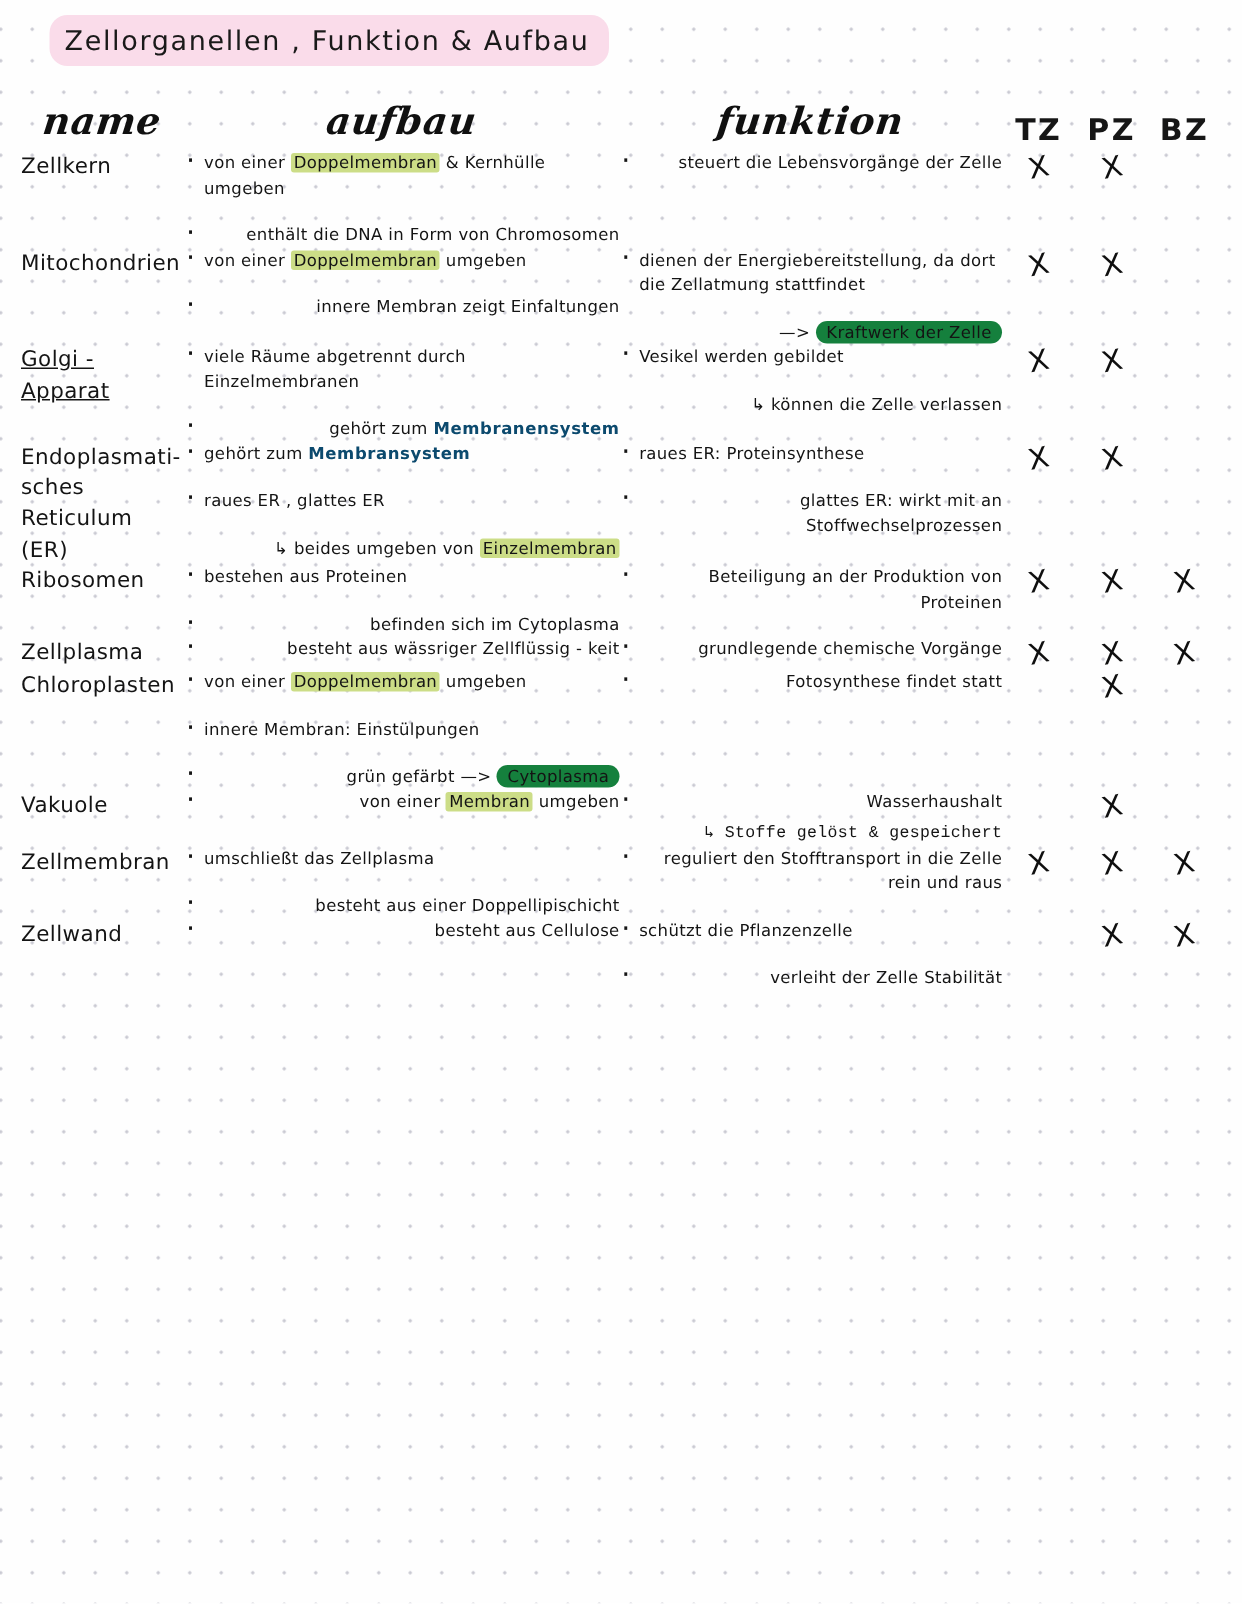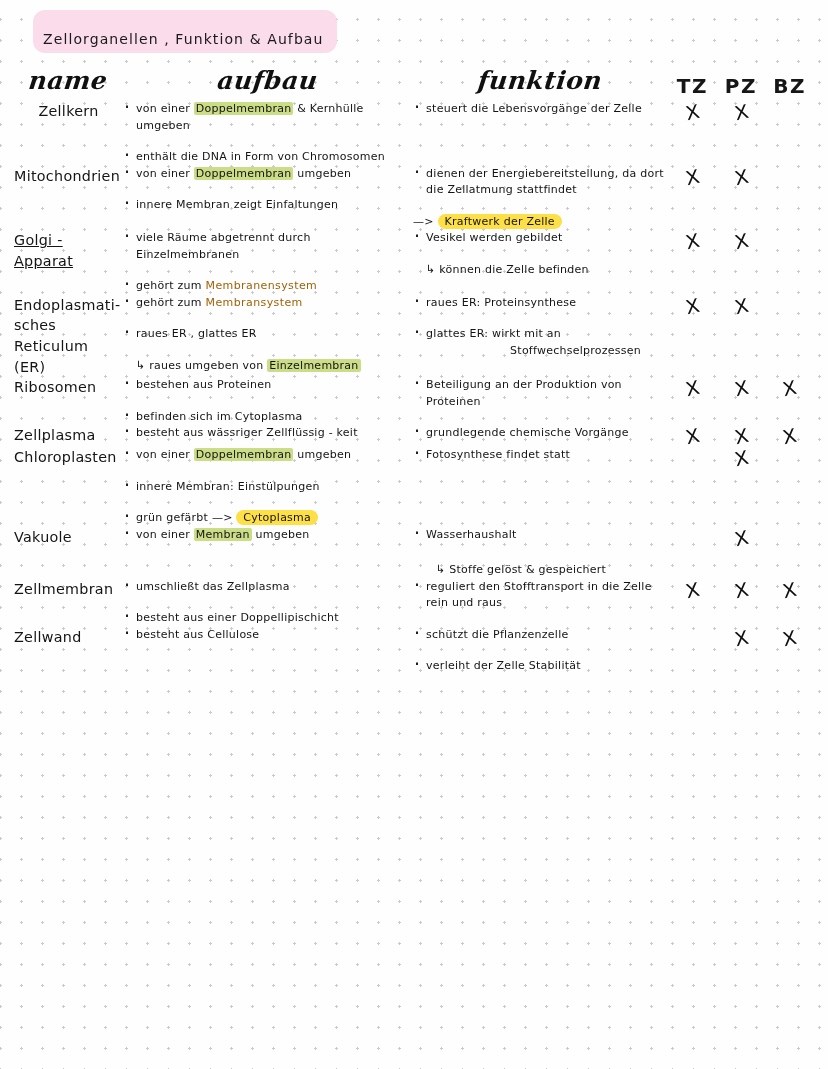--- a/index.html
+++ b/index.html
@@ -27,24 +27,24 @@
 
   
   #title-wrap {
     position: absolute;
     top: 10px;
     left: 33px;
   }
   #title {
     display: inline-block;
     font-family: "DejaVu Sans", sans-serif;
-    font-size: 14px;
+    font-size: 18px;
     letter-spacing: 1.1px;
     color: #1a1a1a;
-    padding: 21px 13px 6px 10px;
+    padding: 7px 13px 6px 10px;
     border-radius: 12px;
     white-space: pre;
   }
 
   
   #table {
     position: absolute;
     left: 14px;
     top: 60px;
     width: 800px;
@@ -124,62 +124,63 @@
   ul.pts {
     list-style: none;
     margin: 0;
     padding: 0;
   }
   ul.pts > li {
     position: relative;
     padding-left: 13px;
     margin-bottom: 15px;
   }
-  ul.pts > li:last-child { margin-bottom: 0; }
+  ul.pts > li:last-child { margin-bottom: 0; text-align: right; }
   ul.pts > li.bullet::before {
     content: "\00B7";
     position: absolute;
     left: 1px;
     top: -3px;
     font-size: 19px;
     line-height: 1;
     color: #161616;
   }
   ul.pts > li.nobullet { padding-left: 13px; }
   ul.pts > li.arrow { padding-left: 0; }
 
   .sub {
     display: block;
     padding-left: 10px;
-    margin-top: 19px;
+    margin-top: 5px;
     letter-spacing: 0.25px;
+    font-family: Liberation Mono, monospace;
   }
   .indent-right {
     display: block;
     padding-left: 84px;
   }
 
   
   .hl-green {
     background: #ccdd87;
     border-radius: 2px;
     padding: 0 2px;
     box-decoration-break: clone;
     -webkit-box-decoration-break: clone;
   }
   .hl-pink {
-    background: #fde047;
+    background: #15803d;
     border-radius: 9px;
     padding: 1px 7px;
     box-decoration-break: clone;
     -webkit-box-decoration-break: clone;
   }
   .ink-purple {
-    color: #a16207;
-    font-weight: 400;
+    color: #0c4a6e;
+    font-weight: 700;
     letter-spacing: 0.4px;
   }
 
   .xmark {
     font-family: "DejaVu Sans", sans-serif;
     font-size: 19px;
     color: #0f0f0f;
     display: inline-block;
     transform: rotate(-12deg) scaleX(1.05);
     font-weight: 500;
@@ -221,21 +222,21 @@
       <th class="vline-thin">
         <span class="hdr-plain">PZ</span>
       </th>
       <th class="vline-thin">
         <span class="hdr-plain">BZ</span>
       </th>
     </tr>
   </thead>
   <tbody id="tbody">
       <tr>
-        <td class="cell-name" style="white-space: pre-line; text-align: center;">Zellkern</td>
+        <td class="cell-name" style="white-space: pre-line;">Zellkern</td>
         <td class="cell-body vline">
           <ul class="pts">
             <li class="pts-item bullet"><span>von einer </span><span class="hl-green">Doppelmembran</span><span> &amp; Kernhülle umgeben</span></li>
             <li class="pts-item bullet"><span>enthält die DNA in Form von Chromosomen</span></li>
           </ul>
         </td>
         <td class="cell-body vline">
           <ul class="pts">
             <li class="pts-item bullet"><span>steuert die Lebensvorgänge der Zelle</span></li>
           </ul>
@@ -266,36 +267,36 @@
         <td class="cell-name" style="white-space: pre-line; text-decoration: underline;">Golgi - Apparat</td>
         <td class="cell-body vline">
           <ul class="pts">
             <li class="pts-item bullet"><span>viele Räume abgetrennt durch Einzelmembranen</span></li>
             <li class="pts-item bullet"><span>gehört zum   </span><span class="ink-purple">Membranensystem</span></li>
           </ul>
         </td>
         <td class="cell-body vline">
           <ul class="pts">
             <li class="pts-item bullet"><span>Vesikel werden gebildet</span></li>
-            <li class="pts-item nobullet"><span>↳ können die Zelle befinden</span></li>
+            <li class="pts-item nobullet"><span>↳ können die Zelle verlassen</span></li>
           </ul>
         </td>
         <td class="cell-mark vline-thin"><span class="xmark">X</span></td>
         <td class="cell-mark vline-thin"><span class="xmark">X</span></td>
         <td class="cell-mark vline-thin"><span class="xmark blank"></span></td>
       </tr>
       <tr>
         <td class="cell-name" style="white-space: pre-line;">Endoplasmati-
 sches
 Reticulum (ER)</td>
         <td class="cell-body vline">
           <ul class="pts">
             <li class="pts-item bullet"><span>gehört zum   </span><span class="ink-purple">Membransystem</span></li>
             <li class="pts-item bullet"><span>raues ER , glattes ER</span></li>
-            <li class="pts-item nobullet"><span>↳ raues umgeben von </span><span class="hl-green">Einzelmembran</span></li>
+            <li class="pts-item nobullet"><span>↳ beides umgeben von </span><span class="hl-green">Einzelmembran</span></li>
           </ul>
         </td>
         <td class="cell-body vline">
           <ul class="pts">
             <li class="pts-item bullet"><span>raues ER:  Proteinsynthese</span></li>
             <li class="pts-item bullet"><span>glattes ER:  wirkt mit an</span><span class="indent-right">Stoffwechselprozessen</span></li>
           </ul>
         </td>
         <td class="cell-mark vline-thin"><span class="xmark">X</span></td>
         <td class="cell-mark vline-thin"><span class="xmark">X</span></td>

